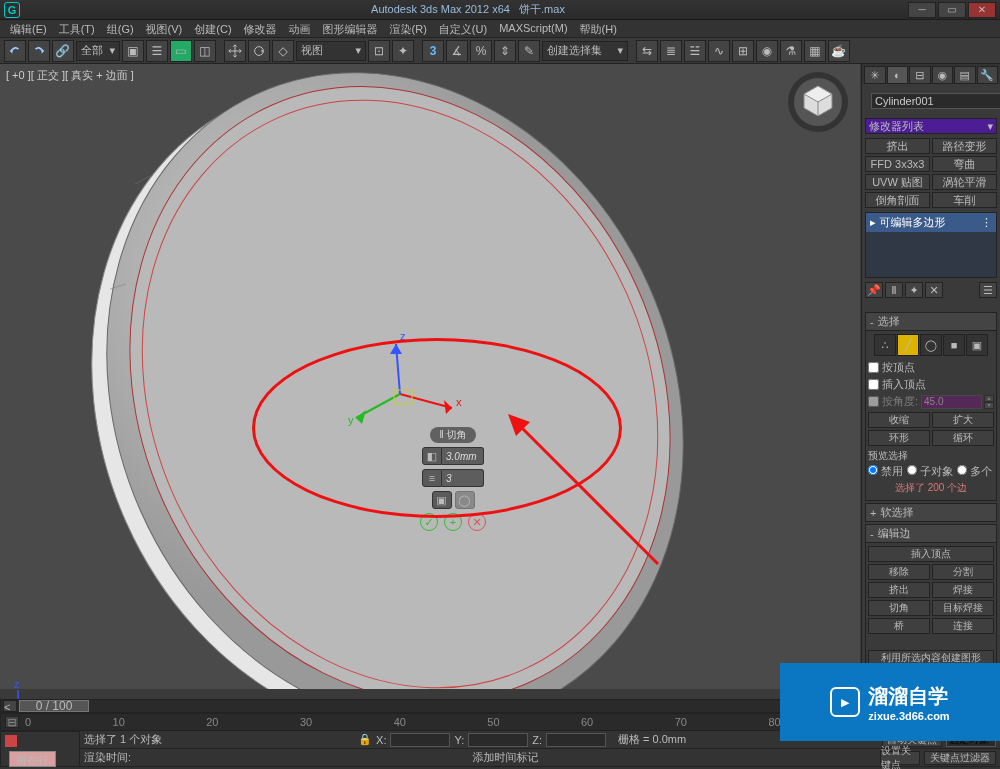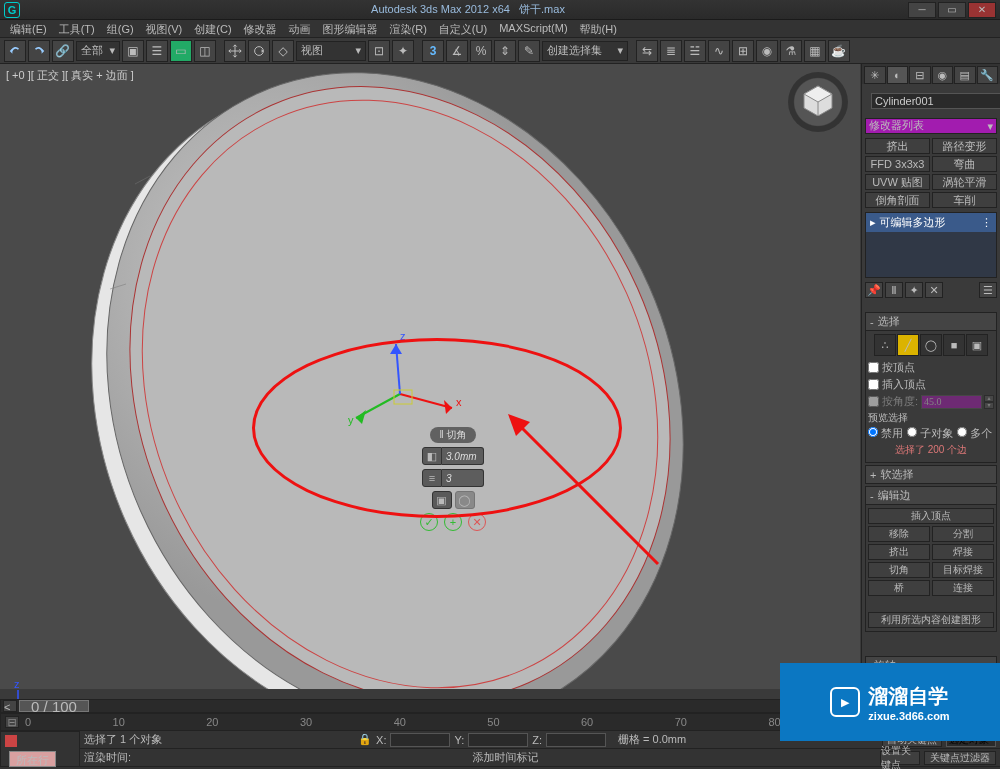--- a/index.html
+++ b/index.html
@@ -32,54 +32,54 @@
 .viewcube-ring{width:60px;height:60px;border-radius:50%;background:radial-gradient(circle,#555 55%,#333 58%,#333 78%,transparent 80%);position:absolute;}
 .viewcube{position:absolute;left:14px;top:12px;width:32px;height:32px;}
 
 
 .cmdpanel{ position:absolute; right:0; top:64px; width:139px; bottom:70px; background:#3a3a3a; border-left:1px solid #222; overflow:hidden;}
 .cp-tabs{display:flex;height:20px;gap:1px;padding:2px 2px 0;background:#333;}
 .cp-tab{flex:1;background:#444;border:1px solid #222;display:flex;align-items:center;justify-content:center;cursor:pointer;}
 .cp-tab.active{background:#555;}
 .namefield{margin:9px;display:flex;}
 .namefield input{flex:1;background:#2a2a2a;border:1px solid #555;color:#ccc;padding:1px 3px;height:16px;}
-.modlist{margin:2px 3px;height:16px;background:#a21caf;border:1px solid #222;padding:0 3px;display:flex;align-items:flex-end;cursor:pointer;}
+.modlist{margin:2px 3px;height:16px;background:#4c1d95;border:1px solid #222;padding:0 3px;display:flex;align-items:center;cursor:pointer;}
 .modlist .arrow{margin-left:auto;}
 .btngrid{display:grid;grid-template-columns:1fr 1fr;gap:2px;padding:2px 3px;}
 .gbtn{height:16px;background:#3f3f3f;border:1px solid #222;display:flex;align-items:center;justify-content:center;cursor:pointer;}
 .stack{margin:2px 3px;height:66px;background:#303846;border:1px solid #222;}
 .stack .item{padding:2px 4px;background:#3a5a8a;color:#fff;display:flex;align-items:center;gap:4px;cursor:pointer;}
 .stackbtns{display:flex;gap:2px;padding:2px 3px;}
 .stackbtns .sb{width:18px;height:16px;background:#444;border:1px solid #222;cursor:pointer;display:flex;align-items:center;justify-content:center;}
 .stackbtns .sb:last-child{margin-left:auto;}
 
 .rollout-head{background:#444;border:1px solid #222;margin:2px 3px 0;padding:1px 4px;display:flex;align-items:center;cursor:pointer;}
 .rollout-head .pm{margin-right:4px;}
 .rollout-body{margin:0 3px;padding:3px 2px;border:1px solid #222;border-top:none;}
 .subobj{display:flex;gap:1px;justify-content:center;margin-bottom:3px;}
 .sob{width:22px;height:22px;background:#333;border:1px solid #222;cursor:pointer;display:flex;align-items:center;justify-content:center;}
 .sob.active{background:#dbb300;}
 .chk{display:flex;align-items:center;gap:3px;padding:1px 0;}
 .chk input{width:11px;height:11px;}
 .chk.disabled{opacity:.5;}
 .spin-row{display:flex;align-items:center;gap:2px;}
-.spin-row input{flex:1;background:#a21caf;border:1px solid #555;color:#ccc;height:14px;padding:0 2px;font-size:10px;font-family:Liberation Serif, serif;}
+.spin-row input{flex:1;background:#701a75;border:1px solid #555;color:#ccc;height:14px;padding:0 2px;font-size:10px;}
 .spin-btns{display:flex;flex-direction:column;}
 .spin-btns div{width:10px;height:7px;background:#555;border:1px solid #222;font-size:6px;line-height:5px;text-align:center;cursor:pointer;}
 .twocol{display:grid;grid-template-columns:1fr 1fr;gap:2px;margin:2px 0;}
 .pbtn{height:16px;background:#3f3f3f;border:1px solid #222;display:flex;align-items:center;justify-content:center;cursor:pointer;font-size:10px;}
 .lbl{font-size:10px;padding:1px 0;}
 .radio-row{display:flex;gap:4px;align-items:center;font-size:10px;}
 .radio-row input{width:10px;height:10px;}
 .seltext{text-align:center;font-size:10px;color:#d77;padding:2px 0;}
 
 
 .bottom{position:absolute;left:0;right:0;bottom:0;height:70px;background:#333;}
 .timeslider{height:14px;background:#2a2a2a;border:1px solid #222;display:flex;align-items:center;position:relative;}
-.timeslider .thumb{width:70px;height:12px;background:#555;border:1px solid #777;display:flex;align-items:center;justify-content:center;font-size:15px;cursor:pointer;}
+.timeslider .thumb{width:70px;height:12px;background:#555;border:1px solid #777;display:flex;align-items:center;justify-content:center;font-size:12px;cursor:pointer;}
 .trackbar{height:18px;background:#2a2a2a;border:1px solid #222;display:flex;align-items:center;gap:6px;padding:0 4px;font-size:9px;color:#888;}
 .trackbar .tick{flex:none;}
 .statusbar{height:36px;display:flex;}
 .statusbar .left{width:80px;background:#333;border:1px solid #222;}
 .sb-row{display:flex;align-items:center;height:18px;gap:4px;padding:0 4px;border-bottom:1px solid #222;}
 .sb-row .field{background:#2a2a2a;border:1px solid #555;height:14px;width:60px;padding:0 2px;font-size:10px;}
 .sb-row .lock{width:14px;height:14px;display:flex;align-items:center;justify-content:center;}
 
 
 .caddy{position:absolute;left:420px;top:363px;display:flex;flex-direction:column;gap:4px;align-items:center;}
@@ -347,20 +347,26 @@
     <div class="chk disabled">
       <input type="checkbox" style="">
         <span>按角度:</span>
       <div class="spin-row" style="flex:1">
           <input value="45.0" style="">
           <div class="spin-btns">
             <div>▴</div>
             <div>▾</div>
           </div>
         </div>
+    </div>
+    <div class="twocol">
+      <div class="pbtn">收缩</div>
+      <div class="pbtn">扩大</div>
+      <div class="pbtn">环形</div>
+      <div class="pbtn">循环</div>
     </div>
     <div class="lbl">预览选择</div>
     <div class="radio-row">
       <label><input type="radio" checked="" style=""> <span>禁用</span></label>
       <label><input type="radio" style=""> <span>子对象</span></label>
       <label><input type="radio" style=""> <span>多个</span></label>
     </div>
     <div class="seltext">选择了 200 个边</div>
   </div>
 

